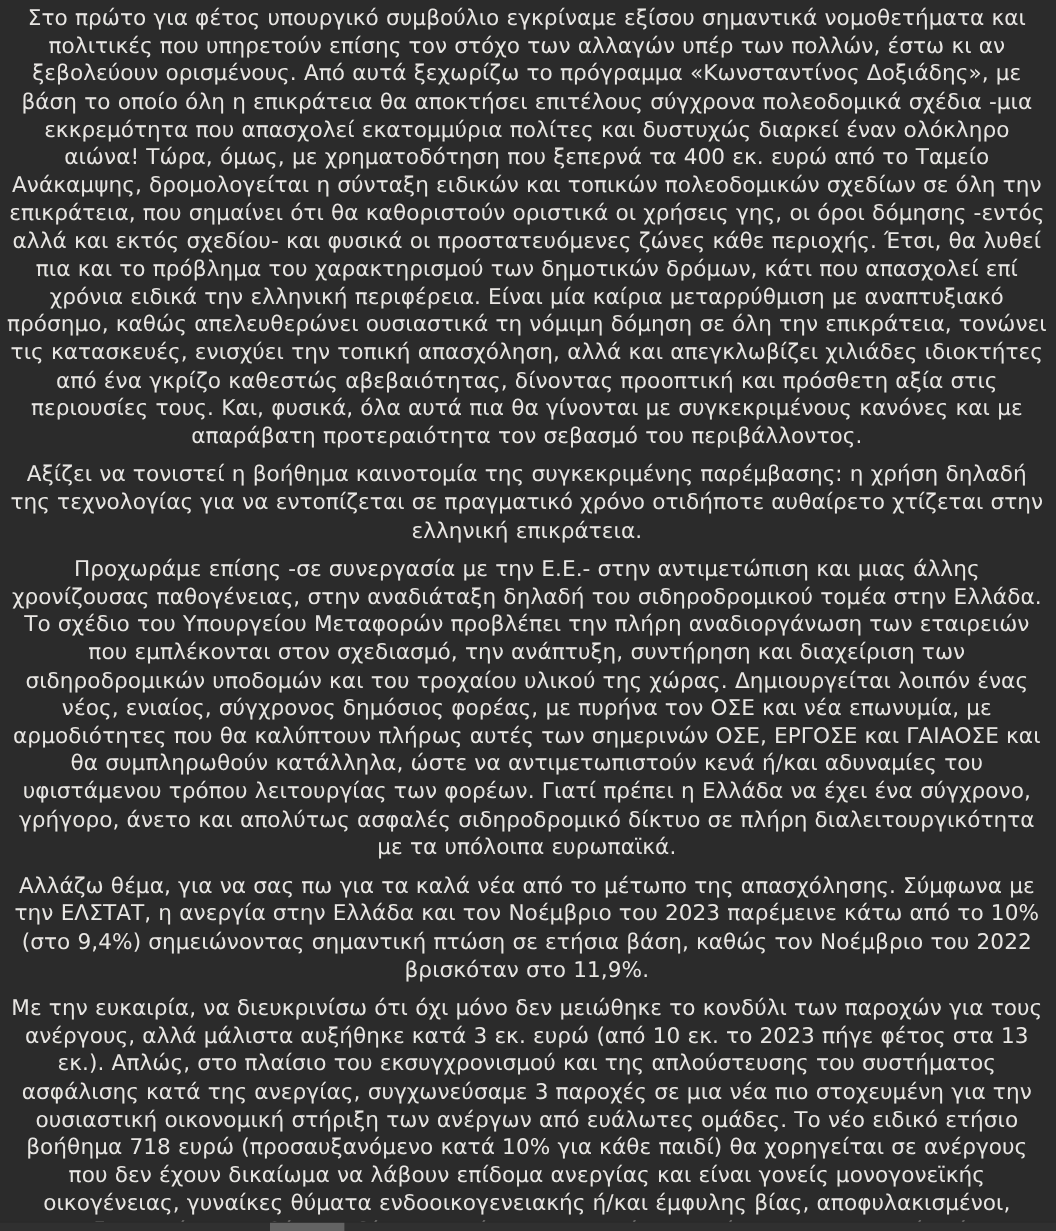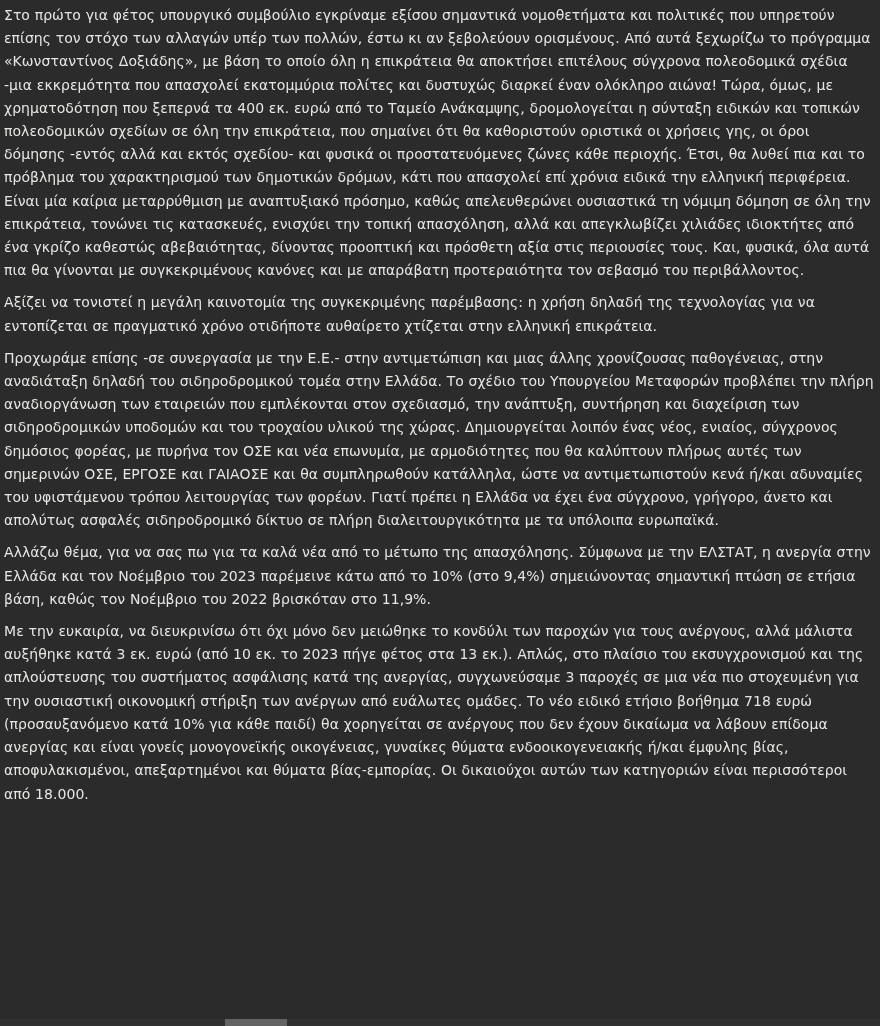--- a/index.html
+++ b/index.html
@@ -24,24 +24,24 @@
     background: #2b2b2b;
     overflow: hidden;
     box-sizing: border-box;
     padding: 4px 6px 0 4px;
   }
 
   .para {
     margin: 0 0 9px 0;
     padding: 0;
     color: #e8e6e3;
-    font-size: 14px;
+    font-size: 18px;
     line-height: 23.2px;
     letter-spacing: 0.05px;
-    text-align: left;
+    text-align: center;
     white-space: pre-wrap;
     word-spacing: 0.2px;
     -webkit-font-smoothing: antialiased;
   }
 
   .para:first-child {
     margin-top: 0;
   }
 
   
@@ -69,21 +69,21 @@
     height: 7px;
     background: #636363;
     border-radius: 0;
   }
 </style>
 </head>
 <body>
 
 <div id="text-viewport">
   <p class="para">Στο πρώτο για φέτος υπουργικό συμβούλιο εγκρίναμε εξίσου σημαντικά νομοθετήματα και πολιτικές που υπηρετούν επίσης τον στόχο των αλλαγών υπέρ των πολλών, έστω κι αν ξεβολεύουν ορισμένους. Από αυτά ξεχωρίζω το πρόγραμμα «Κωνσταντίνος Δοξιάδης», με βάση το οποίο όλη η επικράτεια θα αποκτήσει επιτέλους σύγχρονα πολεοδομικά σχέδια -μια εκκρεμότητα που απασχολεί εκατομμύρια πολίτες και δυστυχώς διαρκεί έναν ολόκληρο αιώνα! Τώρα, όμως, με χρηματοδότηση που ξεπερνά τα 400 εκ. ευρώ από το Ταμείο Ανάκαμψης, δρομολογείται η σύνταξη ειδικών και τοπικών πολεοδομικών σχεδίων σε όλη την επικράτεια, που σημαίνει ότι θα καθοριστούν οριστικά οι χρήσεις γης, οι όροι δόμησης -εντός αλλά και εκτός σχεδίου- και φυσικά οι προστατευόμενες ζώνες κάθε περιοχής. Έτσι, θα λυθεί πια και το πρόβλημα του χαρακτηρισμού των δημοτικών δρόμων, κάτι που απασχολεί επί χρόνια ειδικά την ελληνική περιφέρεια. Είναι μία καίρια μεταρρύθμιση με αναπτυξιακό πρόσημο, καθώς απελευθερώνει ουσιαστικά τη νόμιμη δόμηση σε όλη την επικράτεια, τονώνει τις κατασκευές, ενισχύει την τοπική απασχόληση, αλλά και απεγκλωβίζει χιλιάδες ιδιοκτήτες από ένα γκρίζο καθεστώς αβεβαιότητας, δίνοντας προοπτική και πρόσθετη αξία στις περιουσίες τους. Και, φυσικά, όλα αυτά πια θα γίνονται με συγκεκριμένους κανόνες και με απαράβατη προτεραιότητα τον σεβασμό του περιβάλλοντος.</p>
-  <p class="para">Αξίζει να τονιστεί η μεγάλη καινοτομία της συγκεκριμένης παρέμβασης: η χρήση δηλαδή της τεχνολογίας για να εντοπίζεται σε πραγματικό χρόνο οτιδήποτε αυθαίρετο χτίζεται στην ελληνική επικράτεια.</p>
+  <p class="para">Αξίζει να τονιστεί η βοήθημα καινοτομία της συγκεκριμένης παρέμβασης: η χρήση δηλαδή της τεχνολογίας για να εντοπίζεται σε πραγματικό χρόνο οτιδήποτε αυθαίρετο χτίζεται στην ελληνική επικράτεια.</p>
   <p class="para">Προχωράμε επίσης -σε συνεργασία με την Ε.Ε.- στην αντιμετώπιση και μιας άλλης χρονίζουσας παθογένειας, στην αναδιάταξη δηλαδή του σιδηροδρομικού τομέα στην Ελλάδα. Το σχέδιο του Υπουργείου Μεταφορών προβλέπει την πλήρη αναδιοργάνωση των εταιρειών που εμπλέκονται στον σχεδιασμό, την ανάπτυξη, συντήρηση και διαχείριση των σιδηροδρομικών υποδομών και του τροχαίου υλικού της χώρας. Δημιουργείται λοιπόν ένας νέος, ενιαίος, σύγχρονος δημόσιος φορέας, με πυρήνα τον ΟΣΕ και νέα επωνυμία, με αρμοδιότητες που θα καλύπτουν πλήρως αυτές των σημερινών ΟΣΕ, ΕΡΓΟΣΕ και ΓΑΙΑΟΣΕ και θα συμπληρωθούν κατάλληλα, ώστε να αντιμετωπιστούν κενά ή/και αδυναμίες του υφιστάμενου τρόπου λειτουργίας των φορέων. Γιατί πρέπει η Ελλάδα να έχει ένα σύγχρονο, γρήγορο, άνετο και απολύτως ασφαλές σιδηροδρομικό δίκτυο σε πλήρη διαλειτουργικότητα με τα υπόλοιπα ευρωπαϊκά.</p>
   <p class="para">Αλλάζω θέμα, για να σας πω για τα καλά νέα από το μέτωπο της απασχόλησης. Σύμφωνα με την ΕΛΣΤΑΤ, η ανεργία στην Ελλάδα και τον Νοέμβριο του 2023 παρέμεινε κάτω από το 10% (στο 9,4%) σημειώνοντας σημαντική πτώση σε ετήσια βάση, καθώς τον Νοέμβριο του 2022 βρισκόταν στο 11,9%.</p>
   <p class="para">Με την ευκαιρία, να διευκρινίσω ότι όχι μόνο δεν μειώθηκε το κονδύλι των παροχών για τους ανέργους, αλλά μάλιστα αυξήθηκε κατά 3 εκ. ευρώ (από 10 εκ. το 2023 πήγε φέτος στα 13 εκ.). Απλώς, στο πλαίσιο του εκσυγχρονισμού και της απλούστευσης του συστήματος ασφάλισης κατά της ανεργίας, συγχωνεύσαμε 3 παροχές σε μια νέα πιο στοχευμένη για την ουσιαστική οικονομική στήριξη των ανέργων από ευάλωτες ομάδες. Το νέο ειδικό ετήσιο βοήθημα 718 ευρώ (προσαυξανόμενο κατά 10% για κάθε παιδί) θα χορηγείται σε ανέργους που δεν έχουν δικαίωμα να λάβουν επίδομα ανεργίας και είναι γονείς μονογονεϊκής οικογένειας, γυναίκες θύματα ενδοοικογενειακής ή/και έμφυλης βίας, αποφυλακισμένοι, απεξαρτημένοι και θύματα βίας-εμπορίας. Οι δικαιούχοι αυτών των κατηγοριών είναι περισσότεροι από 18.000.</p>
 </div>
 
 <div id="h-scrollbar">
   <div class="track"></div>
   <div class="thumb"></div>
 </div>
 

